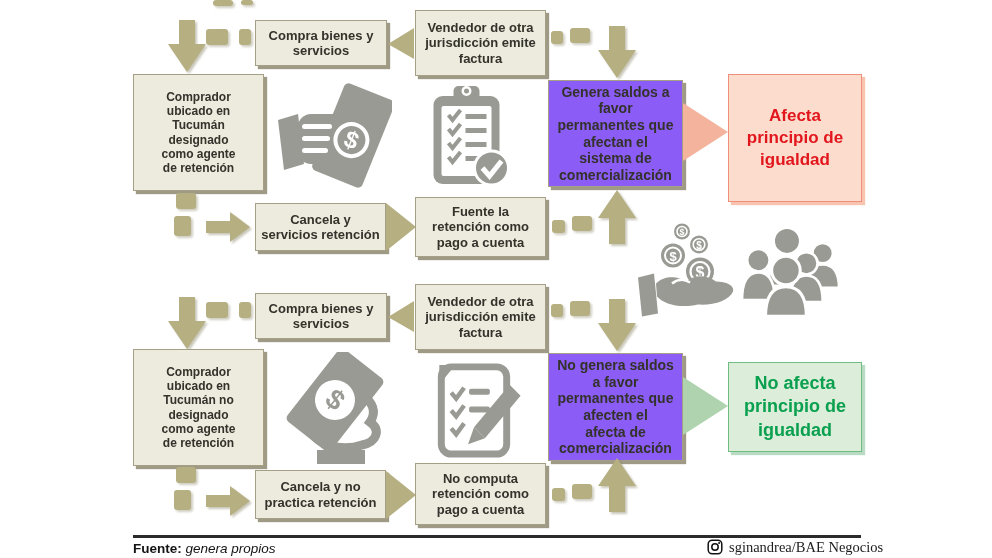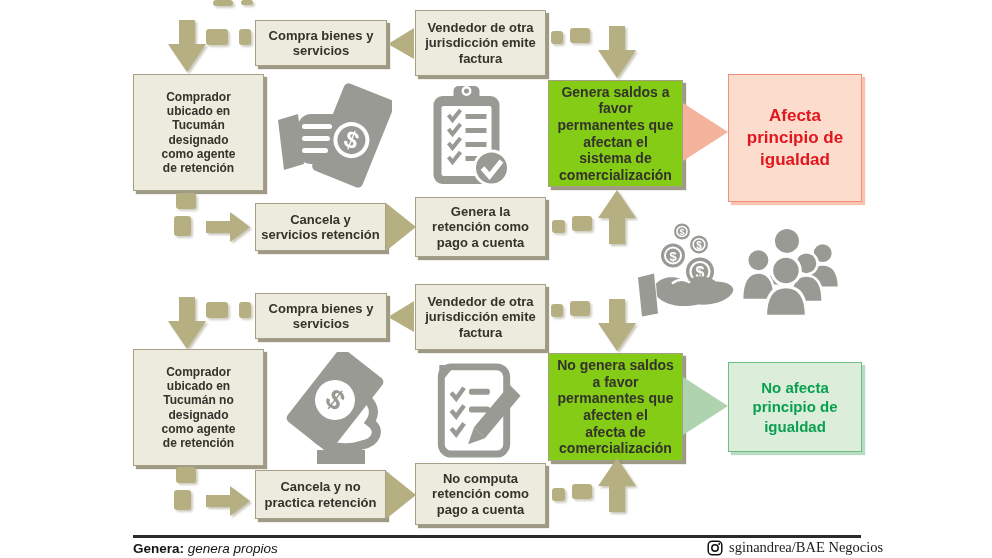--- a/index.html
+++ b/index.html
@@ -7,44 +7,44 @@
     position:relative;width:992px;height:558px;background:#ffffff;
     font-family:"Liberation Sans", sans-serif;overflow:hidden;
   }
   .bx{
     position:absolute;background:#edeade;border:1px solid #a49f85;
     box-shadow:3px 3px 1px rgba(125,120,92,.75);
     display:flex;align-items:center;justify-content:center;text-align:center;
     font-weight:bold;color:#33322b;font-size:13px;line-height:1.18;
     padding:3px 5px;box-sizing:border-box;white-space:pre-line;
   }
-  .bx.light{background:#84cc16;font-size:14px;}
+  .bx.light{background:#8b5cf6;font-size:14px;}
   .bx.big{font-size:12px;}
   .bx.pink{
     background:#fcdccd;border:1px solid #ef8f79;
     box-shadow:3px 3px 1px rgba(244,165,132,.65);
     color:#e2161d;font-size:17px;line-height:1.3;
   }
   .bx.green{
     background:#dcedda;border:1px solid #6fbd83;
     box-shadow:3px 3px 1px rgba(140,195,155,.6);
-    color:#0aa04f;font-size:15px;line-height:1.3;
+    color:#0aa04f;font-size:18px;line-height:1.3;
   }
   .dash{
     position:absolute;background:#b5af82;border-radius:3px;
     filter:drop-shadow(2px 2px 1px rgba(120,115,80,.35));
   }
   .arr{position:absolute;filter:drop-shadow(2px 2px 1px rgba(120,115,80,.4));}
   .tri{position:absolute;}
   .icon{position:absolute;}
   .footer-line{position:absolute;left:133px;top:535px;width:728px;height:3px;background:#2b2b2b;}
   .footer-left{position:absolute;left:133px;top:541px;font-size:13.5px;color:#141414;}
   .footer-left b{font-weight:bold;}
   .footer-left i{font-style:italic;font-weight:normal;}
-  .footer-right{position:absolute;left:707px;top:539px;display:flex;align-items:center;gap:6px;}
+  .footer-right{position:absolute;left:707px;top:539px;display:flex;align-items:flex-start;gap:6px;}
   .footer-right .credit{font-family:"Liberation Serif", serif;font-size:14.5px;color:#1c1c1c;}
 </style>
 </head>
 <body>
 
 <div class="canvas">
 
   <div class="dash" style="left:213px;top:0;width:20px;height:6px;"></div>
   <div class="dash" style="left:241px;top:0;width:12px;height:5px;"></div>
 
@@ -132,21 +132,21 @@
     <polygon points="0,9 24,9 24,0 44,15 24,30 24,21 0,21" fill="#b5af82"></polygon>
   </svg>
 
   <div class="bx" style="left:255px;top:203px;width:131px;height:48px;">Cancela y
 servicios retención</div>
 
   <svg class="tri" style="left:386px;top:203px;" width="30" height="48">
     <polygon points="0,0 30,24 0,48" fill="#b5af82"></polygon>
   </svg>
 
-  <div class="bx" style="left:415px;top:197px;width:131px;height:60px;">Genera la
+  <div class="bx" style="left:415px;top:197px;width:131px;height:60px;">Fuente la
 retención como
 pago a cuenta</div>
 
   <div class="dash" style="left:552px;top:220px;width:13px;height:13px;"></div>
   <div class="dash" style="left:572px;top:216px;width:20px;height:15px;"></div>
   <svg class="arr" style="left:598px;top:190px;" width="38" height="54">
     <polygon points="19,0 38,28 27,28 27,54 11,54 11,28 0,28" fill="#b5af82"></polygon>
   </svg>
 
   <svg class="icon" style="left:636px;top:218px;" width="105" height="105" viewBox="0 0 105 102">
@@ -273,21 +273,21 @@
 pago a cuenta</div>
 
   <div class="dash" style="left:552px;top:488px;width:13px;height:13px;"></div>
   <div class="dash" style="left:572px;top:484px;width:20px;height:15px;"></div>
   <svg class="arr" style="left:598px;top:458px;" width="38" height="54">
     <polygon points="19,0 38,28 27,28 27,54 11,54 11,28 0,28" fill="#b5af82"></polygon>
   </svg>
 
   <div class="footer-line"></div>
   <div class="footer-left">
-    <b>Genera:</b>
+    <b>Fuente:</b>
     <i>genera propios</i>
   </div>
   <div class="footer-right">
     <svg width="16" height="16" viewBox="0 0 16 16">
       <rect x="1.2" y="1.2" width="13.6" height="13.6" rx="4" fill="none" stroke="#111" stroke-width="1.5"></rect>
       <circle cx="8" cy="8" r="3.2" fill="none" stroke="#111" stroke-width="1.5"></circle>
       <circle cx="12.1" cy="3.9" r="1" fill="#111"></circle>
     </svg>
     <span class="credit">sginandrea/BAE Negocios</span>
   </div>

